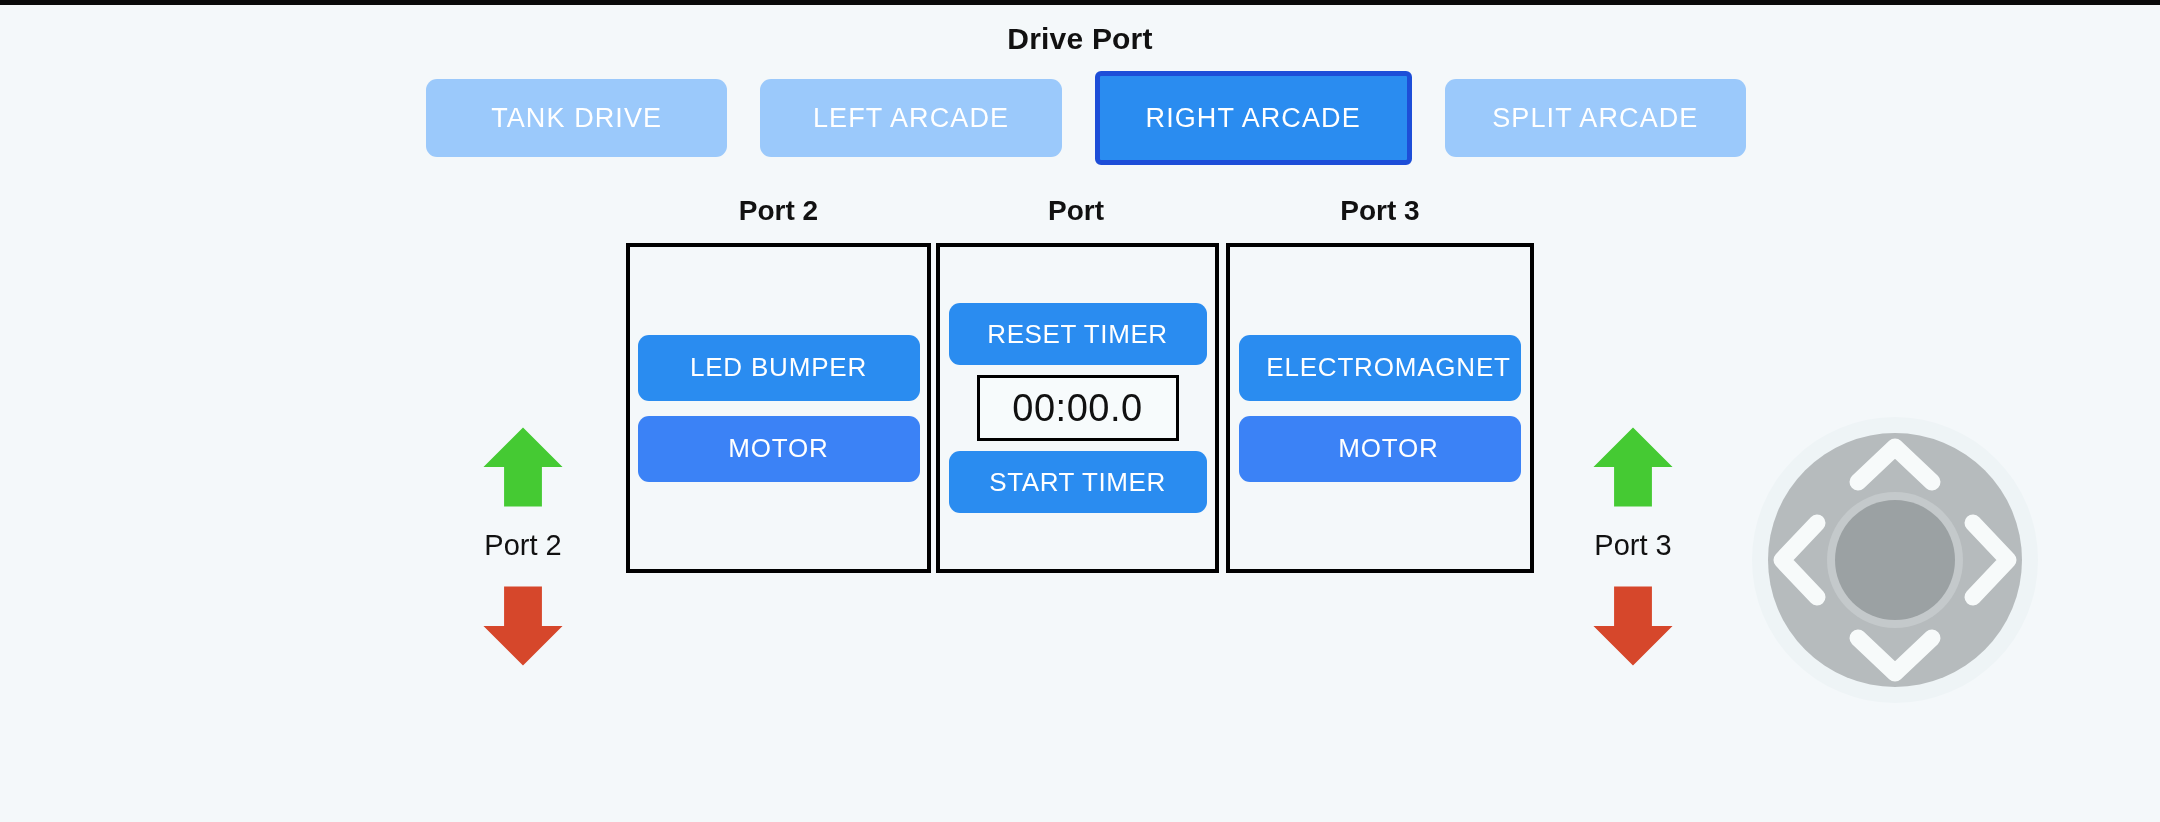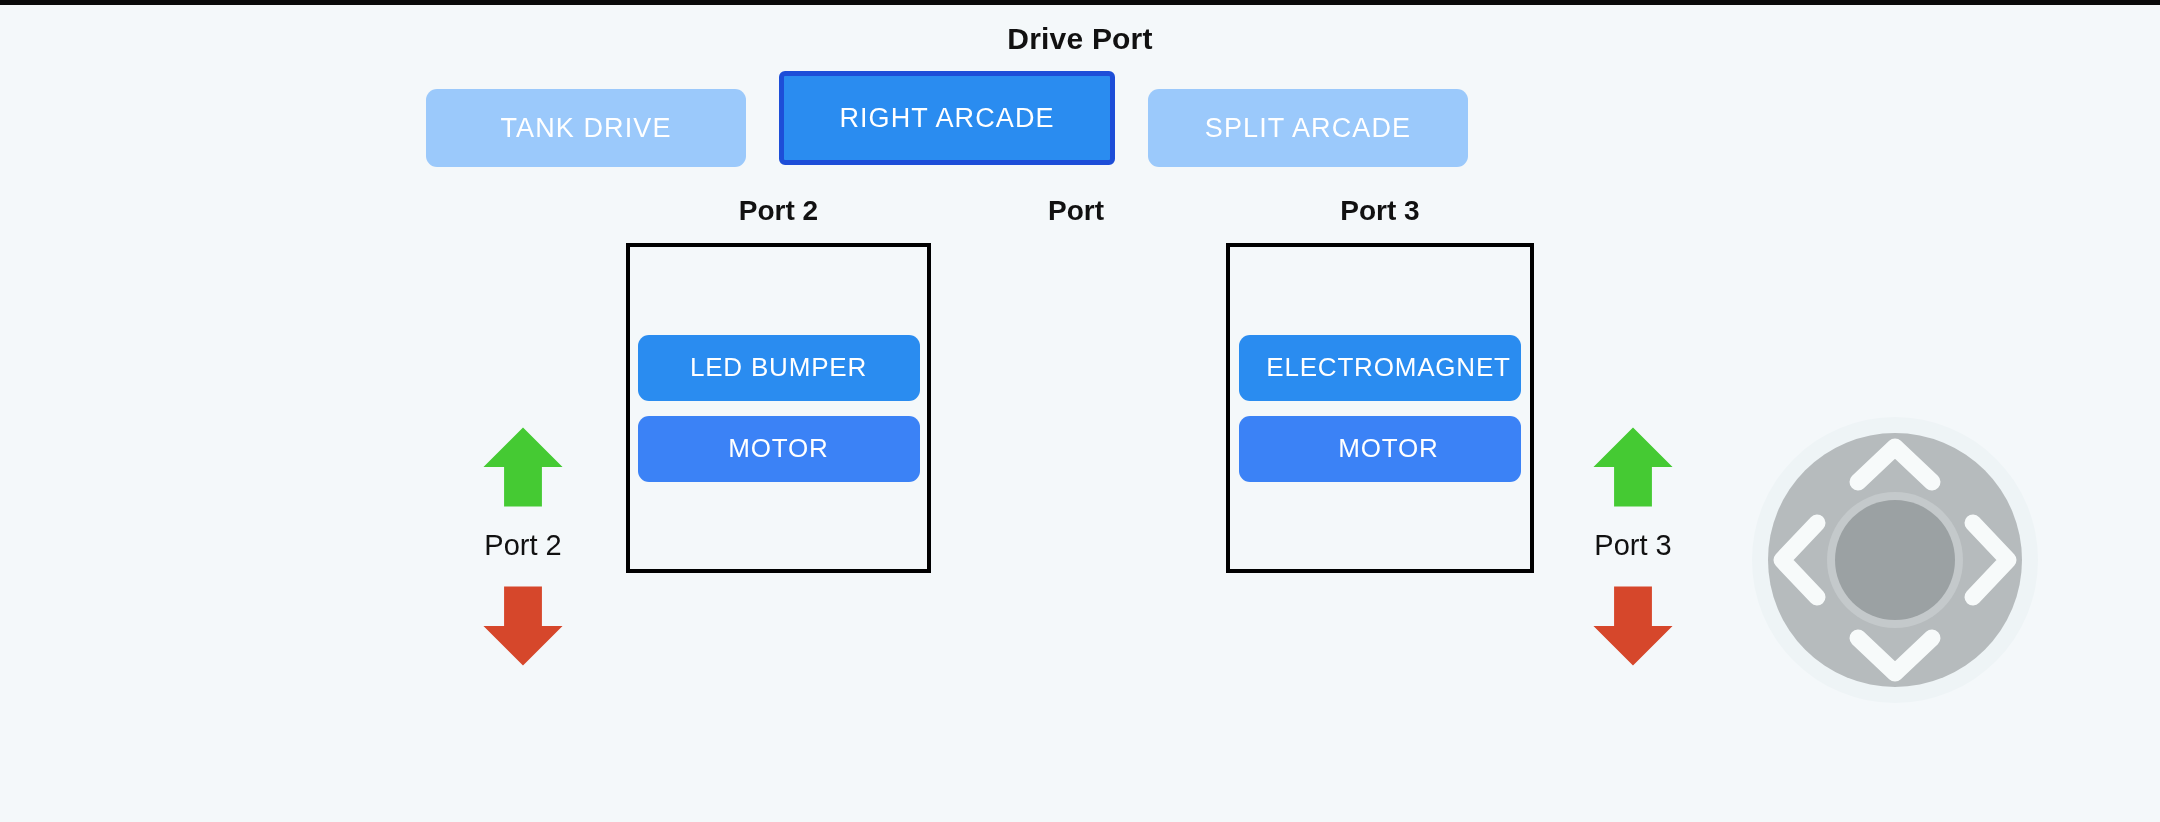--- a/index.html
+++ b/index.html
@@ -60,21 +60,20 @@
     color: #ffffff;
     font-size: 27px;
     font-family: "Liberation Sans", sans-serif;
     letter-spacing: 1.1px;
     display: flex;
     align-items: center;
     justify-content: center;
     box-sizing: border-box;
     cursor: pointer;
     padding: 0;
-    margin-top: 10px;
   }
   .mode-btn:last-child { margin-right: 0; }
   .mode-btn.active {
     background: #2a8cf0;
   }
   .mode-btn.selected-outline {
     border: 5px solid #1d4ed8;
     border-radius: 6px;
     width: 336px;
     height: 94px;
@@ -214,35 +213,43 @@
 <body>
 
 <div id="top-chrome-bar"></div>
 
 <div id="stage">
 
   <div id="drive-mode-title">Drive Port</div>
 
   <div id="drive-mode-buttons">
     <button class="mode-btn">TANK DRIVE</button>
+    <button class="mode-btn">LEFT ARCADE</button>
     <button class="mode-btn active selected-outline">RIGHT ARCADE</button>
     <button class="mode-btn">SPLIT ARCADE</button>
   </div>
 
   <div class="panel-heading" id="heading-port2">Port 2</div>
   <div class="panel-heading" id="heading-timer">Port</div>
   <div class="panel-heading" id="heading-port3">Port 3</div>
 
   <div class="panel-box" id="panel-port2">
     <div class="device-stack">
       <button class="device-btn active">LED BUMPER</button>
       <button class="device-btn">MOTOR</button>
     </div>
   </div>
 
+  <div class="panel-box" id="panel-timer">
+    <div class="timer-inner">
+      <button class="timer-btn">RESET TIMER</button>
+      <div id="timer-display">00:00.0</div>
+      <button class="timer-btn">START TIMER</button>
+    </div>
+  </div>
 
   <div class="panel-box" id="panel-port3">
     <div class="device-stack">
       <button class="device-btn active">ELECTROMAGNET</button>
       <button class="device-btn">MOTOR</button>
     </div>
   </div>
 
   <div class="port-arrows" id="arrows-port2">
     <svg class="arrow-up-svg" viewBox="0 0 100 100">

